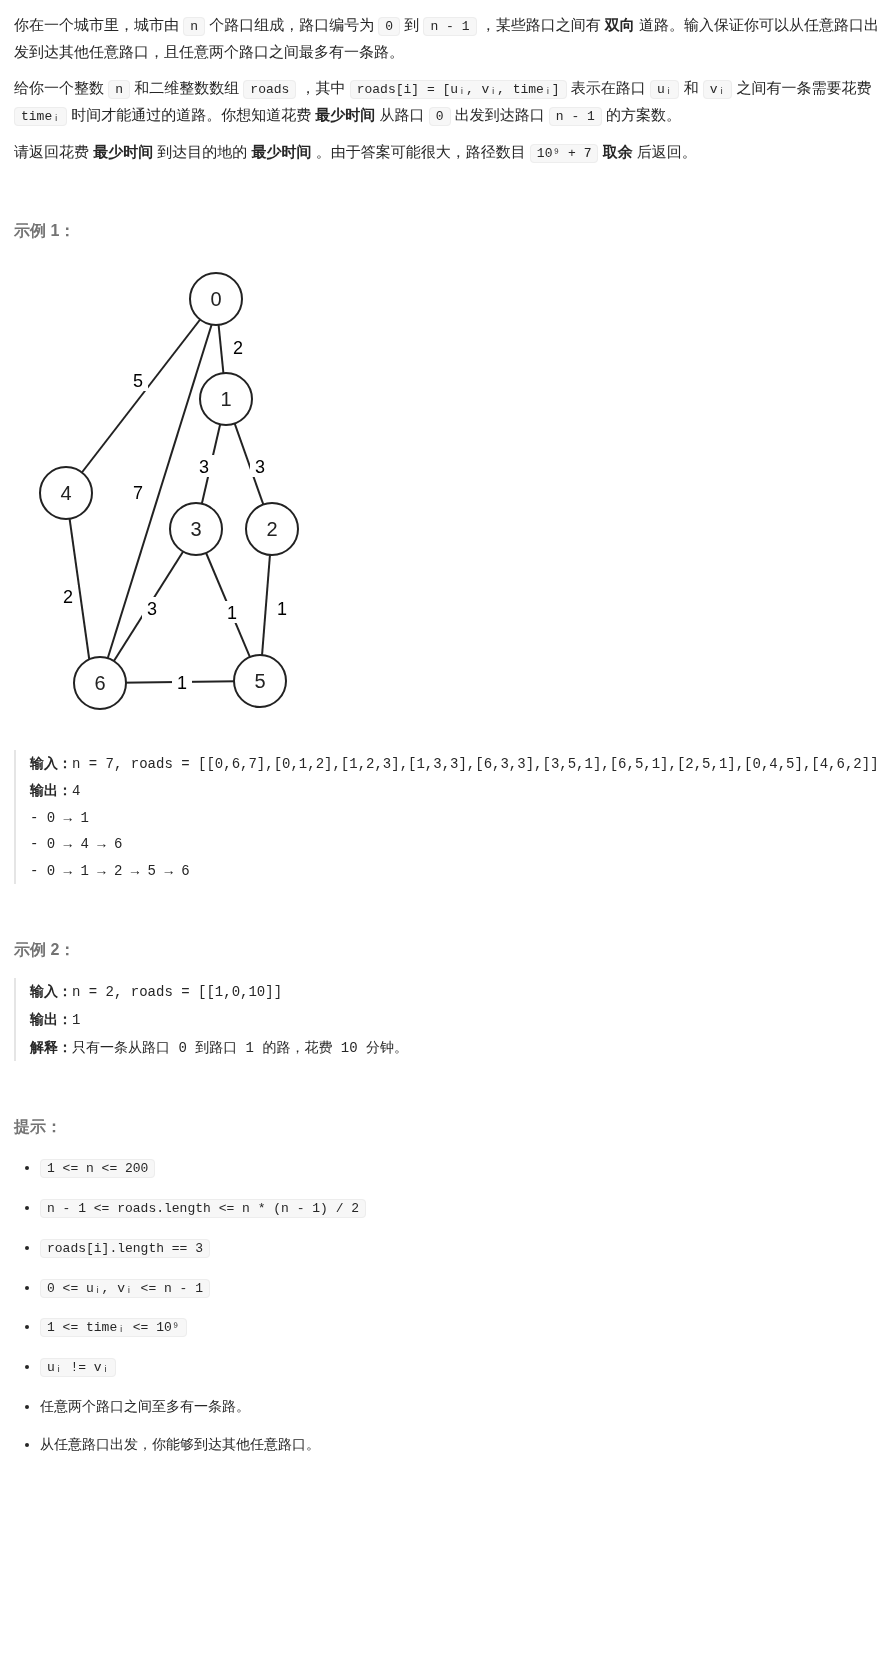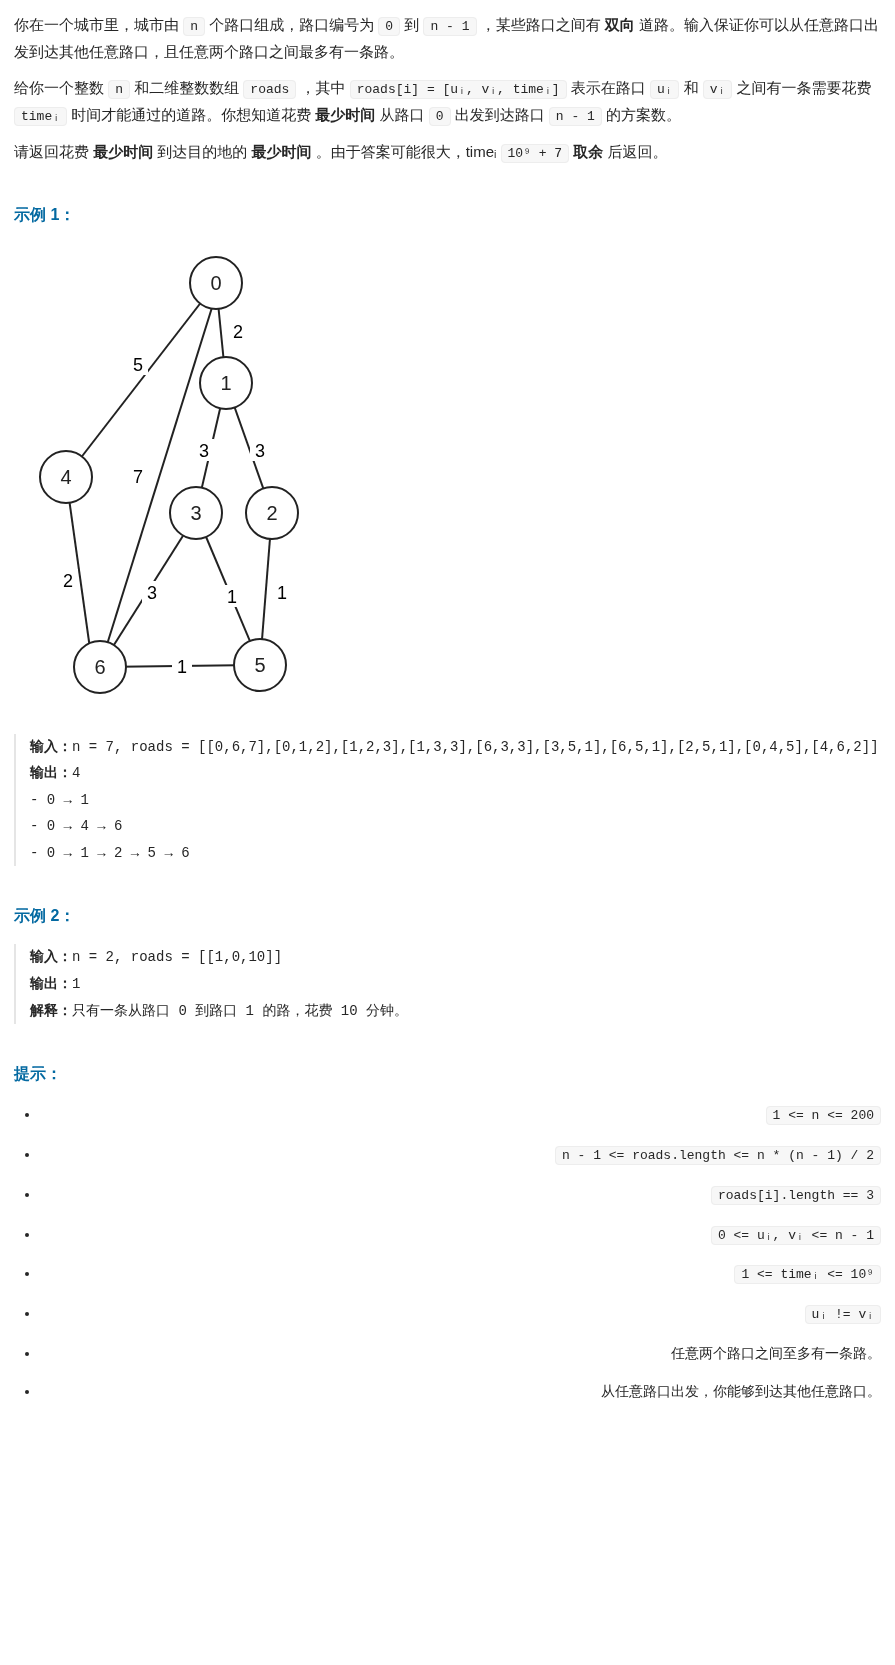--- a/index.html
+++ b/index.html
@@ -20,60 +20,59 @@
     border-radius: 4px;
     padding: 1px 6px;
     font-family: "SFMono-Regular", Consolas, "Courier New", monospace;
     font-size: 13px;
     color: #262626;
   }
   strong.b { font-weight: 700; margin-top: 7px; }
   .section-title {
     font-weight: 700;
     font-size: 16px;
-    margin-top: 36px;
+    margin-top: 52px;
     margin-bottom: 14px;
-    color: #0369a1;
+    color: #737373;
   }
   .graph-wrap {
     margin: 16px 0 20px 14px;
   }
   .ex-block {
     border-left: 2px solid #e5e5e5;
     padding: 0 0 0 14px;
     margin: 12px 0 12px 0;
     font-family: "SFMono-Regular", Consolas, "Courier New", monospace;
     font-size: 14px;
     line-height: 1.9;
     color: #262626;
   }
-  .ex-block .lbl { font-weight: 700; font-family: Liberation Serif, serif; }
+  .ex-block .lbl { font-weight: 700; font-family: Liberation Sans, sans-serif; }
   ul.hints {
     margin: 10px 0 0 0;
     padding-left: 26px;
   }
   ul.hints li {
     margin: 14px 0;
     font-size: 14px;
-    text-align: right;
   }
 </style>
 </head>
 <body>
 
 <p>
   <span>你在一个城市里，城市由 </span><code class="inline">n</code><span> 个路口组成，路口编号为 </span><code class="inline">0</code><span> 到 </span><code class="inline">n - 1</code><span> ，某些路口之间有 </span><strong class="b">双向</strong><span> 道路。输入保证你可以从任意路口出发到达其他任意路口，且任意两个路口之间最多有一条路。</span>
 </p>
 
 <p>
   <span>给你一个整数 </span><code class="inline">n</code><span> 和二维整数数组 </span><code class="inline">roads</code><span> ，其中 </span><code class="inline">roads[i] = [uᵢ, vᵢ, timeᵢ]</code><span> 表示在路口 </span><code class="inline">uᵢ</code><span> 和 </span><code class="inline">vᵢ</code><span> 之间有一条需要花费 </span><code class="inline">timeᵢ</code><span> 时间才能通过的道路。你想知道花费 </span><strong class="b">最少时间</strong><span> 从路口 </span><code class="inline">0</code><span> 出发到达路口 </span><code class="inline">n - 1</code><span> 的方案数。</span>
 </p>
 
 <p>
-  <span>请返回花费 </span><strong class="b">最少时间</strong><span> 到达目的地的 </span><strong class="b">最少时间</strong><span> 。由于答案可能很大，timeᵢ </span><code class="inline">10⁹ + 7</code><span> </span><strong class="b">取余</strong><span> 后返回。</span>
+  <span>请返回花费 </span><strong class="b">最少时间</strong><span> 到达目的地的 </span><strong class="b">最少时间</strong><span> 。由于答案可能很大，路径数目 </span><code class="inline">10⁹ + 7</code><span> </span><strong class="b">取余</strong><span> 后返回。</span>
 </p>
 
 <div class="section-title">示例 1：</div>
 
 <div class="graph-wrap">
   <svg width="290" height="460" viewBox="0 0 290 460">
     <g stroke="#222" stroke-width="2" fill="none">
 
       <line x1="188" y1="38" x2="38" y2="232"></line>
       <line x1="188" y1="38" x2="198" y2="138"></line>

